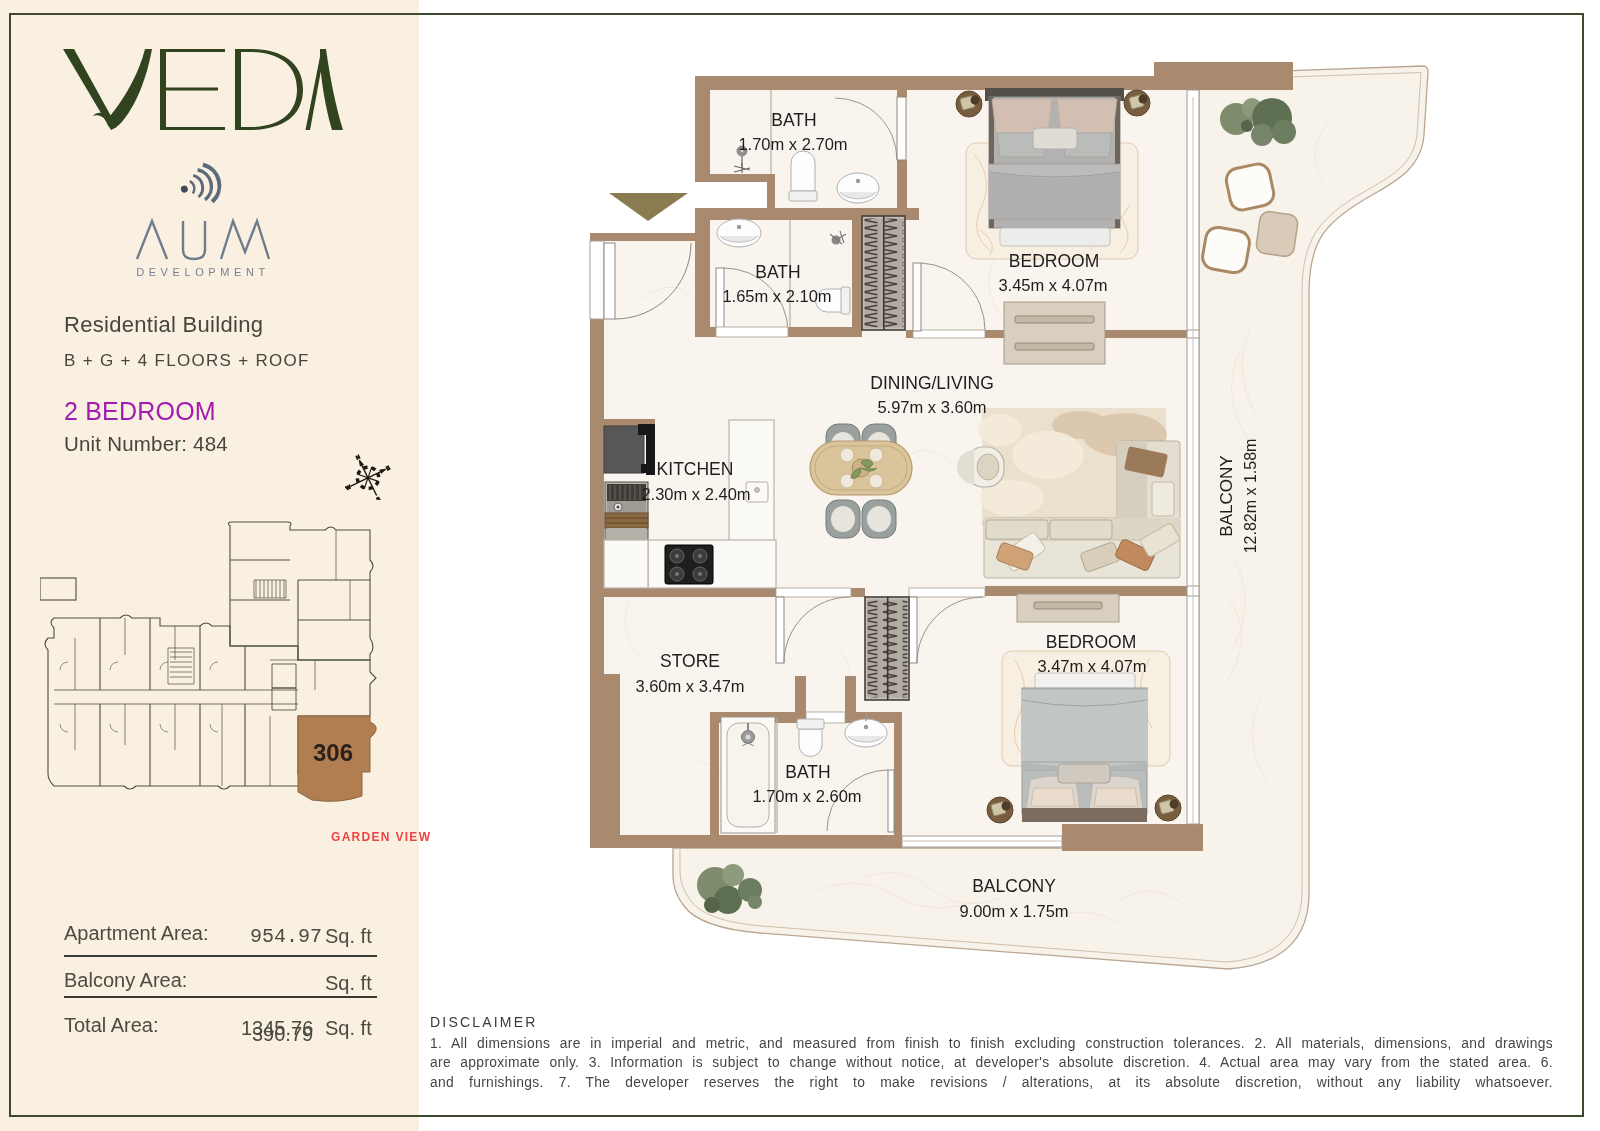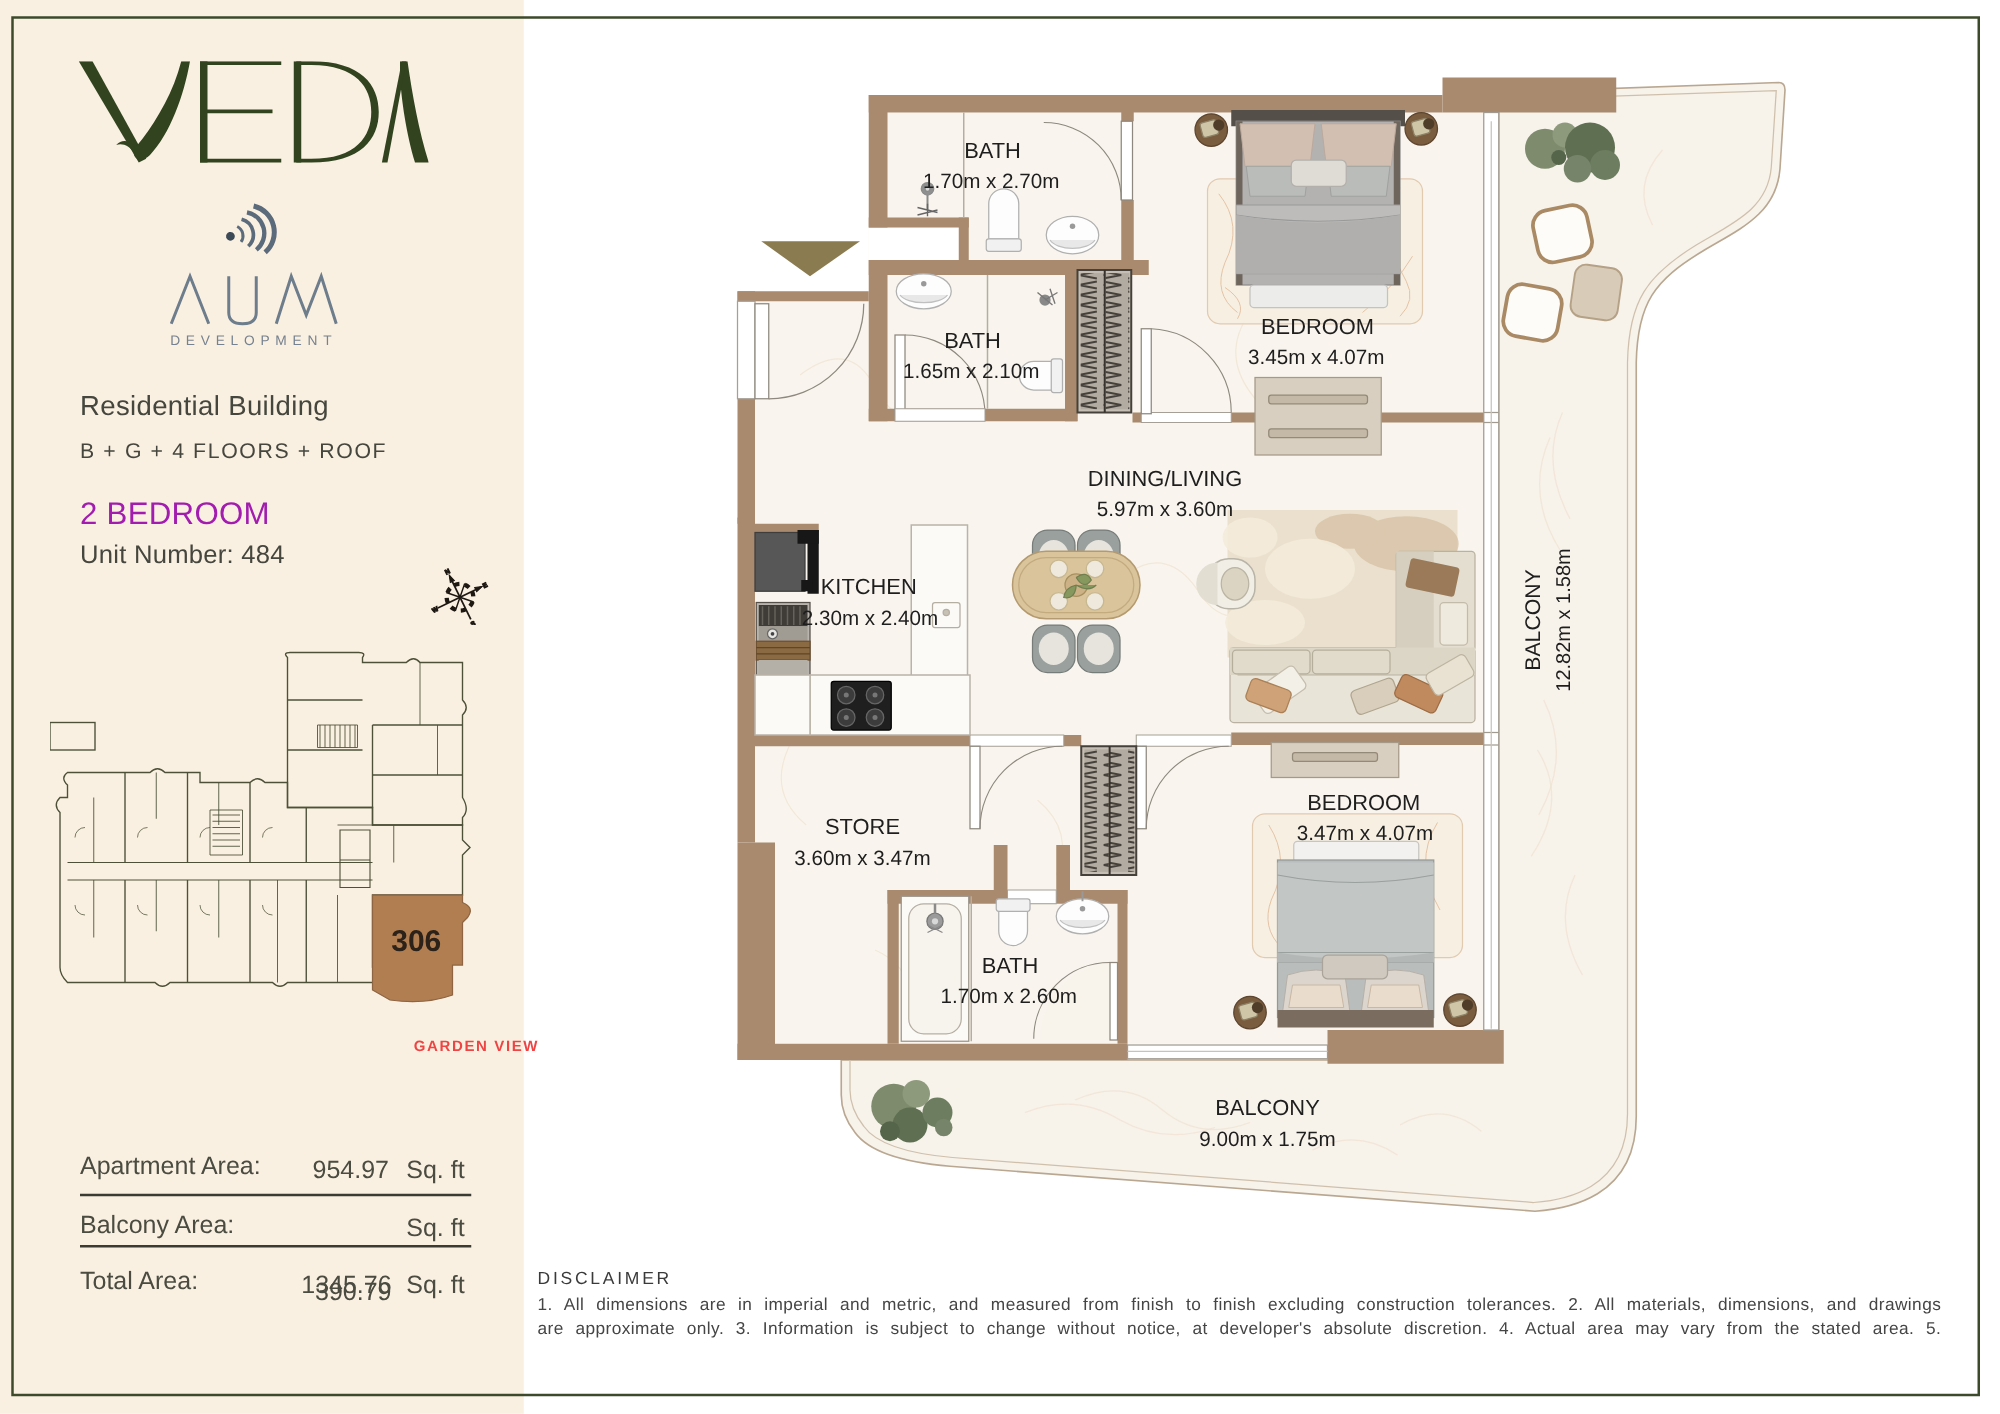--- a/index.html
+++ b/index.html
@@ -103,21 +103,21 @@
 
   <path d="M258,196 L330,196 L330,202 Q340,206 334,214 L330,218 L330,252 L322,252 L322,276 Q300,284 272,280 L258,272 Z" fill="#b07e51" stroke="#8d6542" stroke-width="1"></path>
   <text x="293" y="241" text-anchor="middle" font-size="24" font-weight="bold" fill="#2c2219" font-family="Liberation Sans, sans-serif">306</text>
 </svg>
 
 <div class="abs" style="left:331px;top:830px;font-size:12px;color:#ef4444;letter-spacing:1.3px;font-weight:bold;">GARDEN VIEW</div>
 
 <div class="abs" style="left:64px;top:0;width:313px;color:#4a4b41;font-size:20px;">
 
   <span class="abs" style="top:922px;">Apartment Area:</span>
-  <span class="abs" style="top:925px;left:186px;">954.97</span>
+  <span class="abs" style="top:925px;left:186px;font-family:Liberation Mono, monospace;">954.97</span>
   <span class="abs" style="top:925px;left:261px;">Sq. ft</span>
   <div class="abs" style="top:955px;width:313px;border-top:2px solid #3a3b33;"></div>
 
   <span class="abs" style="top:969px;">Balcony Area:</span>
   <span class="abs" style="top:1023px;left:188px;">390.79</span>
   <span class="abs" style="top:972px;left:261px;">Sq. ft</span>
   <div class="abs" style="top:996px;width:313px;border-top:2px solid #3a3b33;"></div>
 
   <span class="abs" style="top:1014px;">Total Area:</span>
   <span class="abs" style="top:1017px;left:177px;">1345.76</span>
@@ -621,15 +621,16 @@
     <text x="0" y="-6" text-anchor="middle" font-size="17">BALCONY</text>
     <text x="0" y="18" text-anchor="middle" font-size="16">12.82m x 1.58m</text>
   </g>
 </g>
 </svg>
 
 <div class="abs" style="left:430px;top:1014px;width:1123px;color:#3d3d3d;">
   <div style="font-size:14px;letter-spacing:2.2px;color:#3a3a3a;">DISCLAIMER</div>
   <div style="font-size:13.8px;line-height:19.3px;letter-spacing:0.35px;margin-top:4px;color:#454545;">
     <div style="text-align:justify;text-align-last:justify;">1. All dimensions are in imperial and metric, and measured from finish to finish excluding construction tolerances. 2. All materials, dimensions, and drawings</div>
-    <div style="text-align:justify;text-align-last:justify;">are approximate only. 3. Information is subject to change without notice, at developer's absolute discretion. 4. Actual area may vary from the stated area. 5.</div>
+    <div style="text-align:justify;text-align-last:justify;">are approximate only. 3. Information is subject to change without notice, at developer's absolute discretion. 4. Actual area may vary from the stated area. 6.</div>
+    <div style="text-align:justify;text-align-last:justify;">and furnishings. 7. The developer reserves the right to make revisions / alterations, at its absolute discretion, without any liability whatsoever.</div>
   </div>
 </div>
 
 </body></html>

